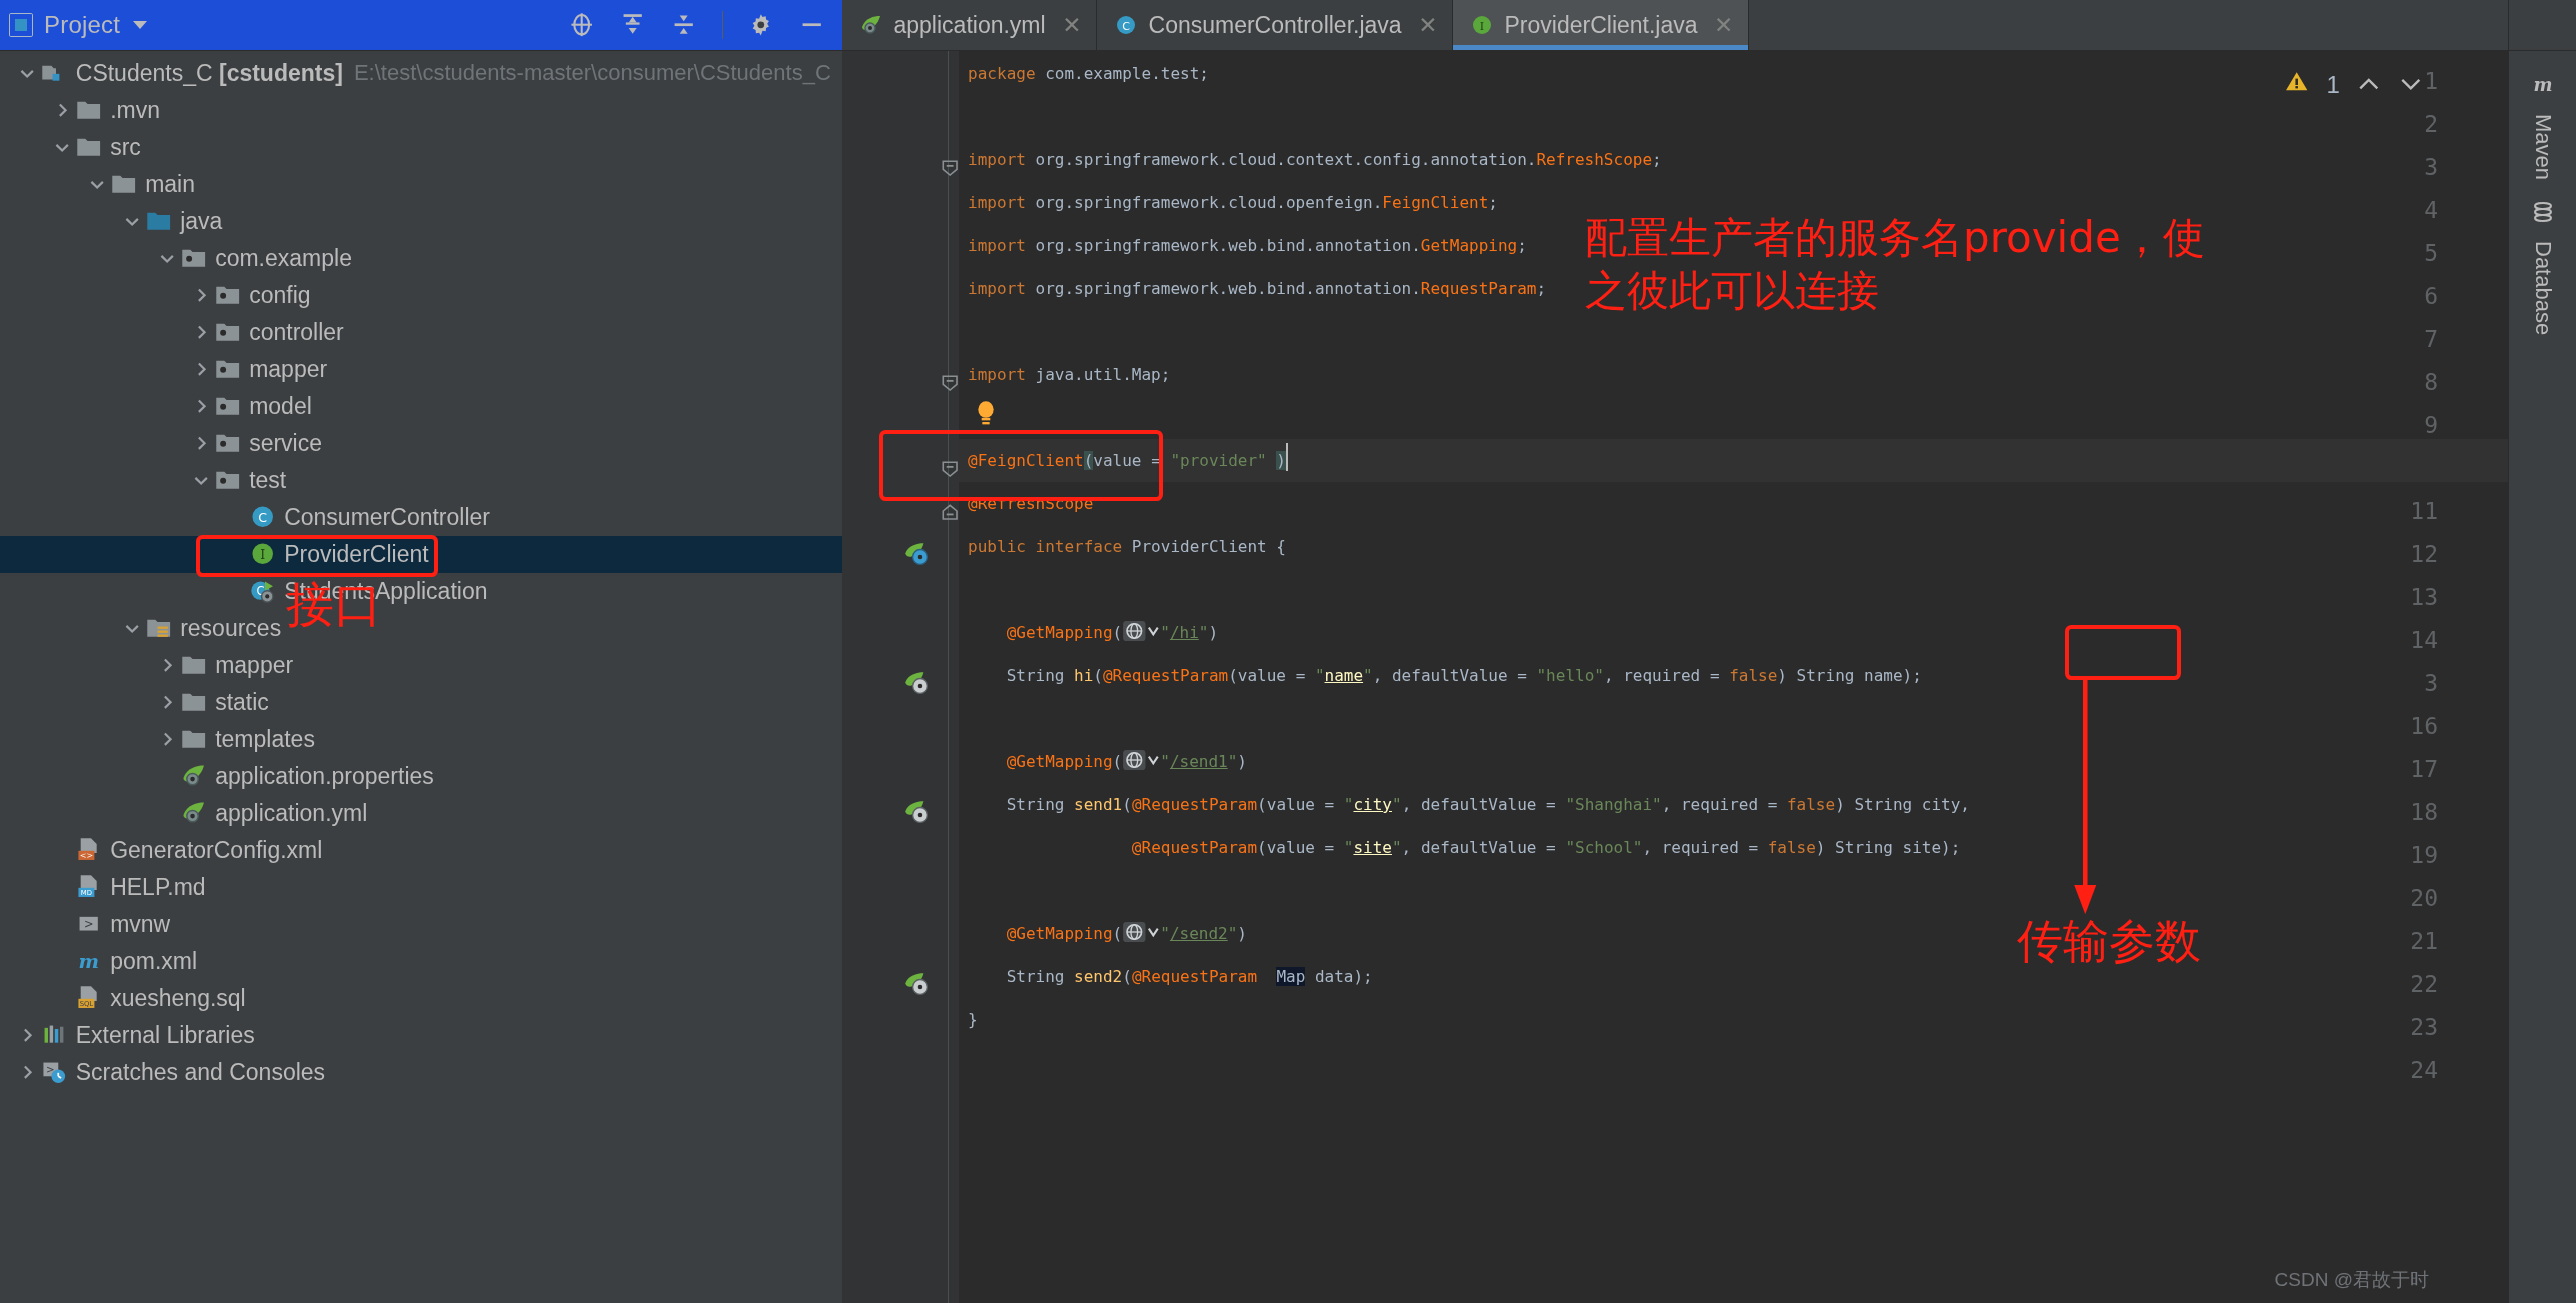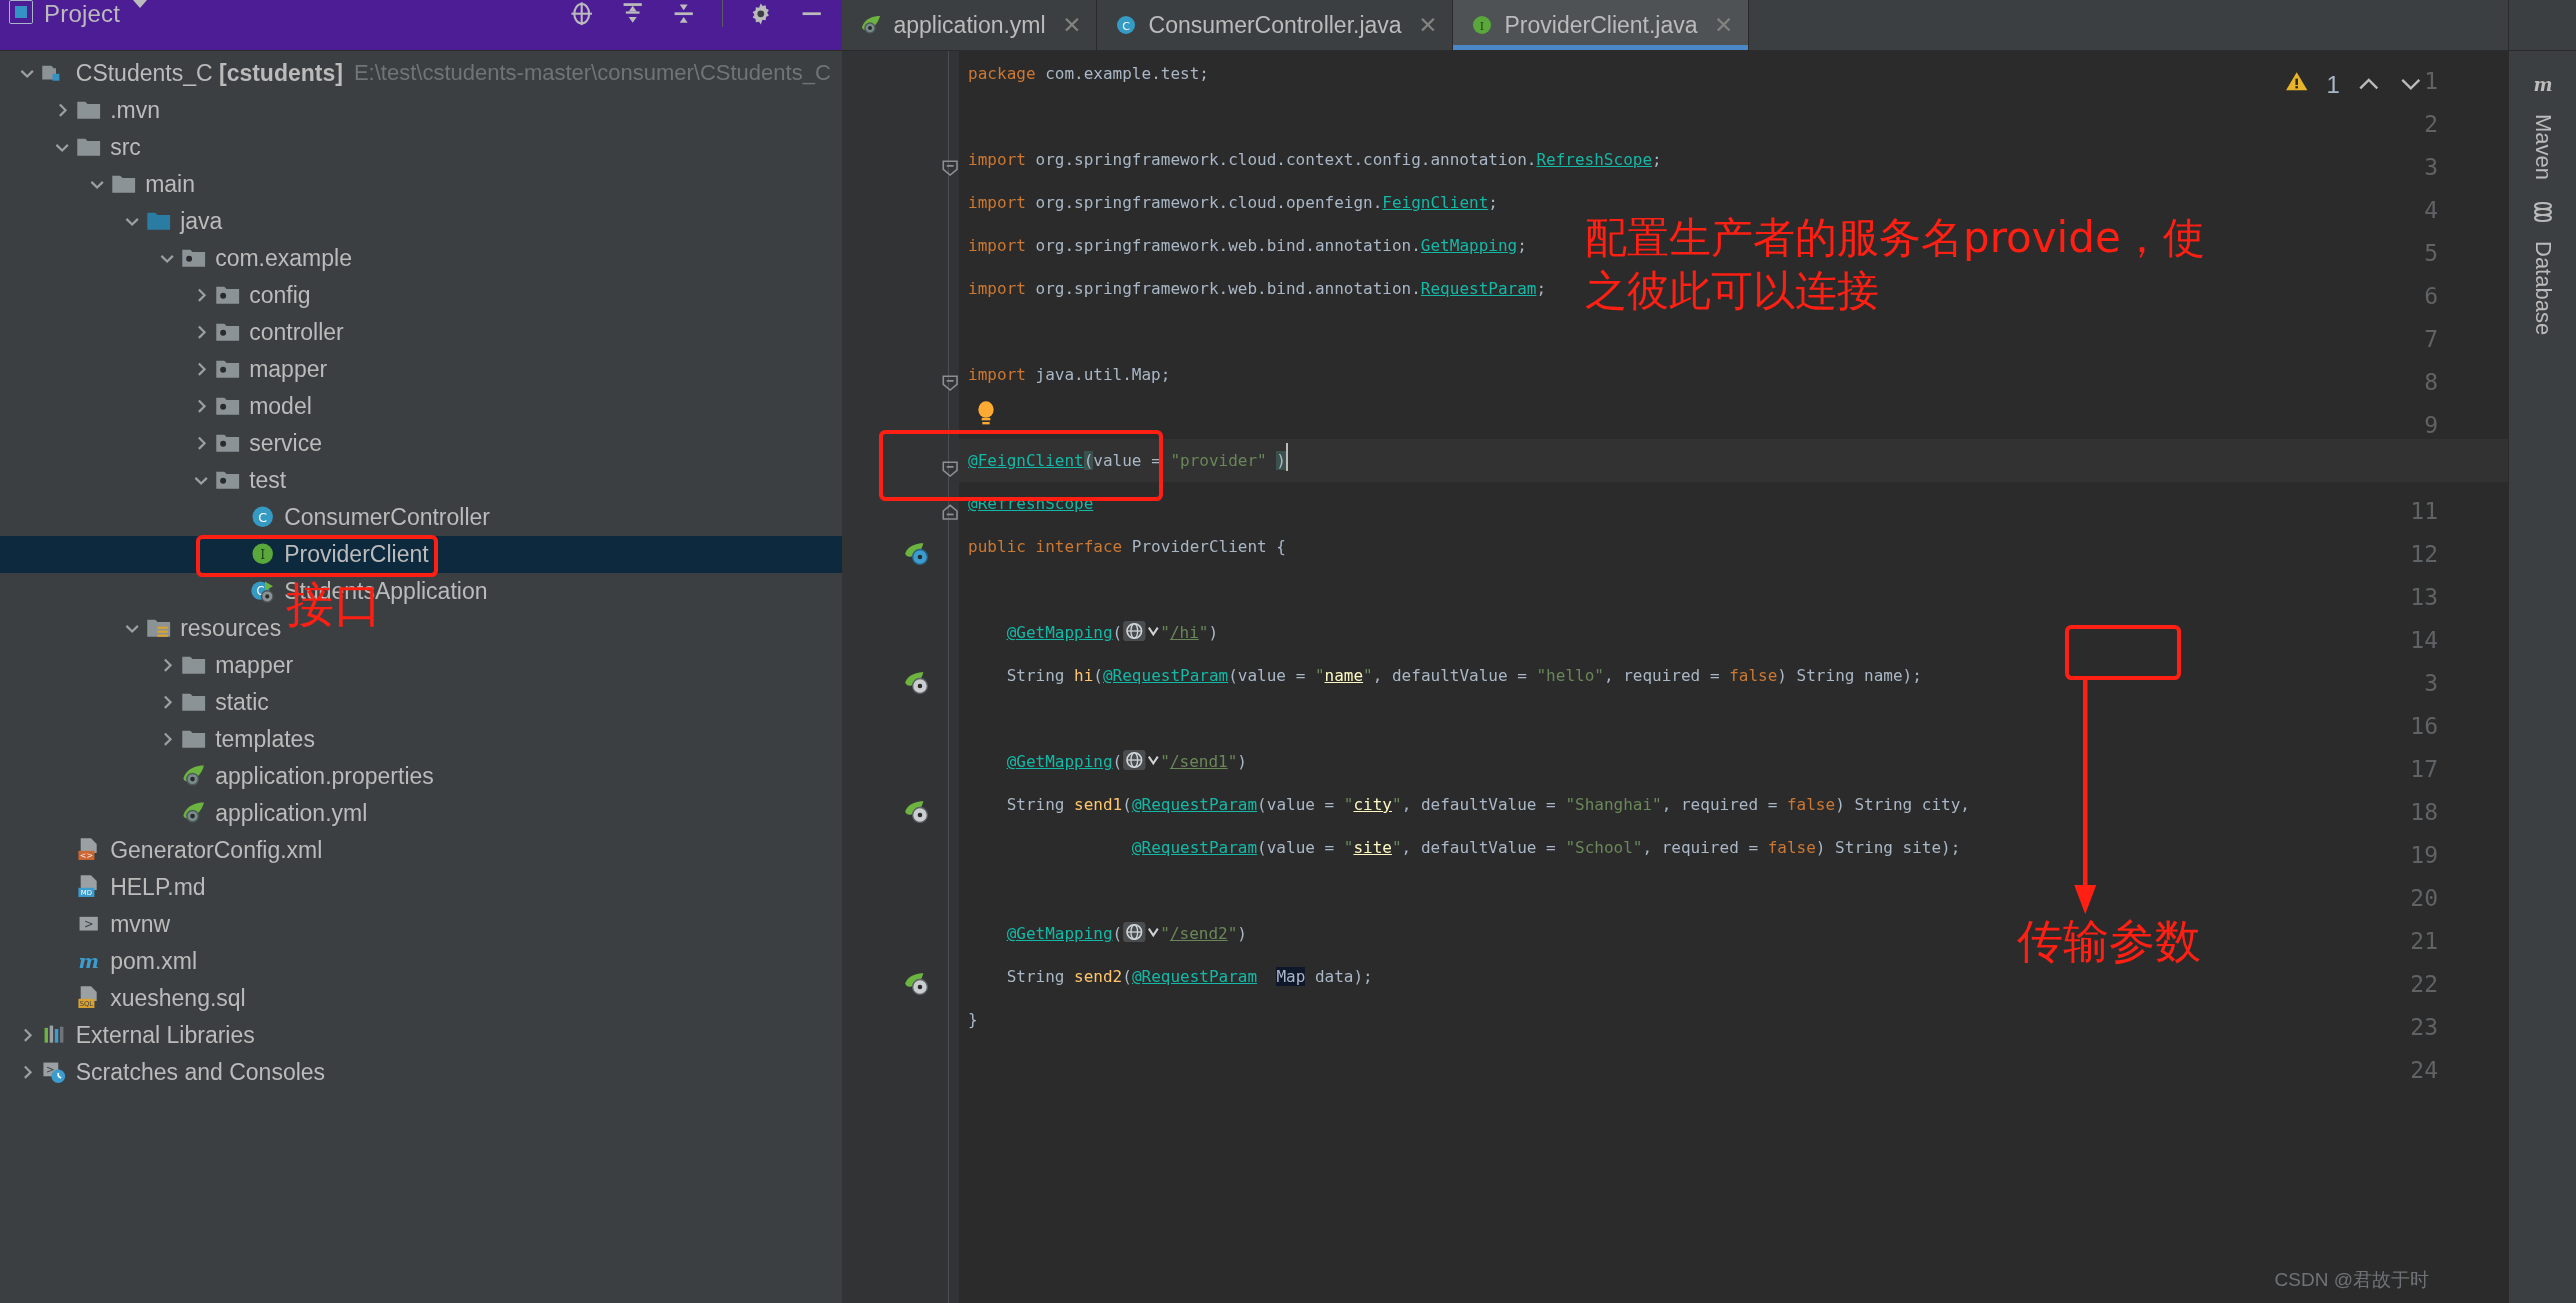--- a/index.html
+++ b/index.html
@@ -23,23 +23,23 @@
     display: flex;
     align-items: stretch;
     background: #3c3f41;
     flex: 0 0 51px;
   }
 
   
   .proj-header {
     width: 842px;
     display: flex;
-    align-items: flex-start;
+    align-items: center;
     padding-left: 9.1px;
-    background: #4c1d95;
+    background: #1d4ed8;
     border-bottom: 0.9px solid #2b2b2b;
     position: relative;
   }
   .proj-header .winicon {
     width: 24px; height: 24px;
     border: 1.8px solid #a9b7c6;
     border-radius: 1.8px;
     display: flex; align-items: center; justify-content: center;
     margin-right: 11px;
   }
@@ -166,21 +166,21 @@
     font-family: "DejaVu Sans Mono", monospace;
     font-size: 16px;
     line-height: 43px;
     color: #a9b7c6;
     white-space: pre;
     padding-top: 1px;
   }
   .ln { position: relative; height: 43px; padding-left: 9.1px; }
   .ln.hl { background: #323232; }
   .kw  { color: #cc7832; }
-  .ann { color: #14b8a6; text-decoration: underline; }
+  .ann { color: #f97316; }
   .str { color: #6a8759; }
   .mtd { color: #ffc66d; }
   .urlstr { color: #6a8759; text-decoration: underline; }
   .param-u { color: #fef9c3; text-decoration: underline; }
   .mapsel { background: #0f172a; }
   .parenhl { background: #3b514d; }
   .caret-bar { display:inline-block; width:1.8px; height:27.4px; background:#bbbbbb; vertical-align:-4.6px; }
 
   .bulb {
     position: absolute; left: 134px; top: 349px;

